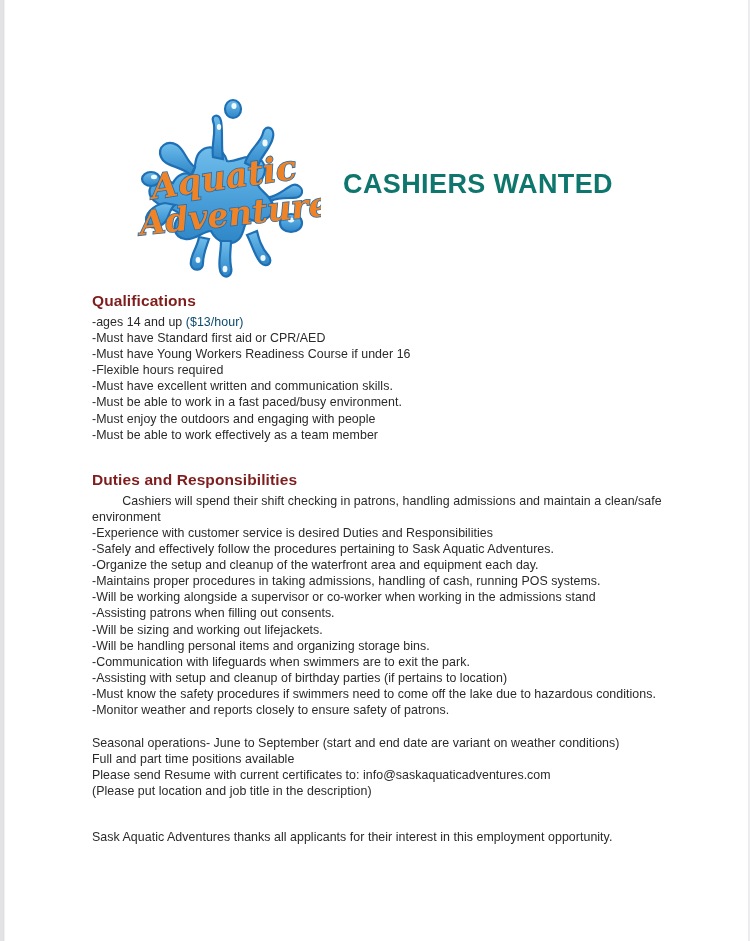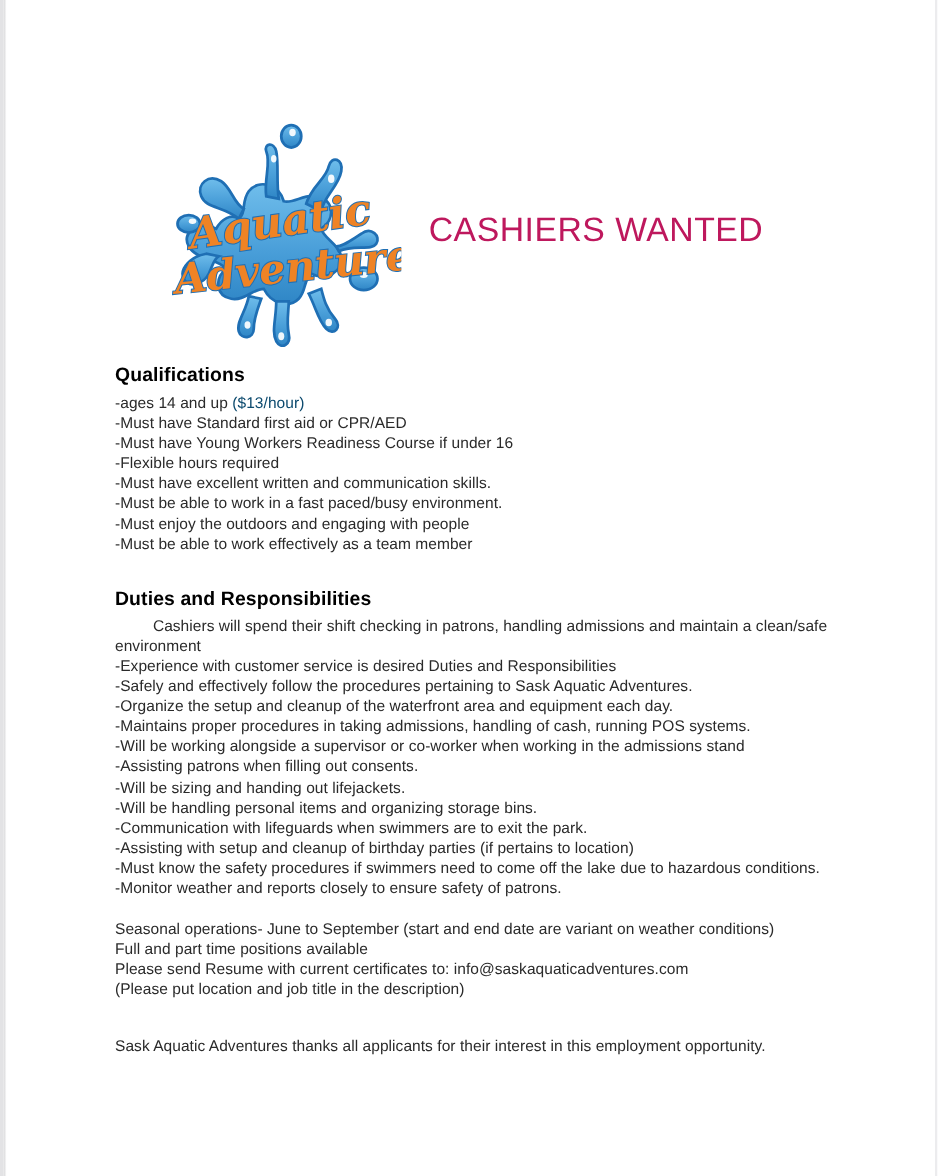--- a/index.html
+++ b/index.html
@@ -48,40 +48,40 @@
     height: 190px;
     margin-left: 118px;
     flex: 0 0 auto;
   }
   .logo-wrap svg { display: block; width: 200px; height: 190px; }
 
   .doc-title {
     margin-left: 22px;
     font-family: "Liberation Sans", sans-serif;
     font-size: 27px;
-    font-weight: normal;
-    color: #be185d;
+    font-weight: bold;
+    color: #0f766e;
     letter-spacing: 0.4px;
     white-space: nowrap;
     padding-bottom: 4px;
   }
 
   
   .content {
     position: absolute;
     left: 89px;
     top: 292px;
     width: 600px;
     color: #252525;
   }
   .section { margin-bottom: 0; }
   .section-heading {
     font-size: 15.5px;
     font-weight: bold;
-    color: #000000;
+    color: #7f1d1d;
     letter-spacing: 0.1px;
     margin: 0 0 4px 0;
     line-height: 18px;
   }
   .line {
     font-size: 12.4px;
     line-height: 16.1px;
     color: #2a2a2a;
     white-space: nowrap;
     letter-spacing: 0.05px;
@@ -189,21 +189,21 @@
     <div class="section">
       <div class="section-heading">Duties and Responsibilities</div>
       <div class="line wrap">Cashiers will spend their shift checking in patrons, handling admissions and maintain a clean/safe</div>
       <div class="line">environment</div>
       <div class="line">-Experience with customer service is desired Duties and Responsibilities</div>
       <div class="line">-Safely and effectively follow the procedures pertaining to Sask Aquatic Adventures.</div>
       <div class="line">-Organize the setup and cleanup of the waterfront area and equipment each day.</div>
       <div class="line">-Maintains proper procedures in taking admissions, handling of cash, running POS systems.</div>
       <div class="line">-Will be working alongside a supervisor or co-worker when working in the admissions stand</div>
       <div class="line">-Assisting patrons when filling out consents.</div>
-      <div class="line">-Will be sizing and handing out lifejackets.</div>
+      <div class="line">-Will be sizing and working out lifejackets.</div>
       <div class="line">-Will be handling personal items and organizing storage bins.</div>
       <div class="line">-Communication with lifeguards when swimmers are to exit the park.</div>
       <div class="line">-Assisting with setup and cleanup of birthday parties (if pertains to location)</div>
       <div class="line">-Must know the safety procedures if swimmers need to come off the lake due to hazardous conditions.</div>
       <div class="line">-Monitor weather and reports closely to ensure safety of patrons.</div>
     </div>
 
     <div class="gap-md"></div>
 
     <div class="section">

